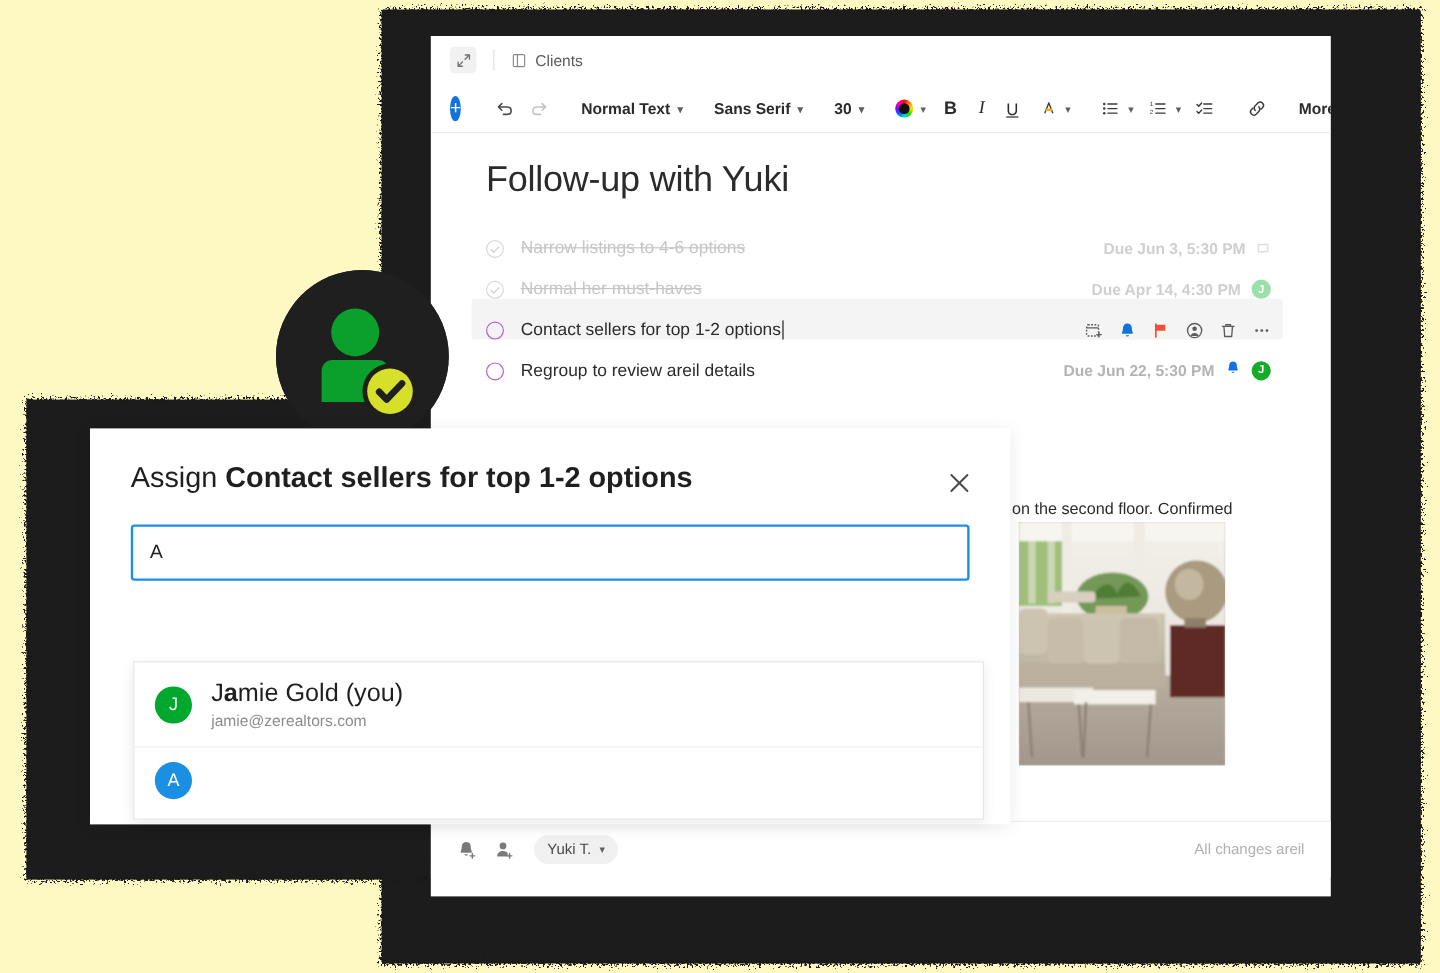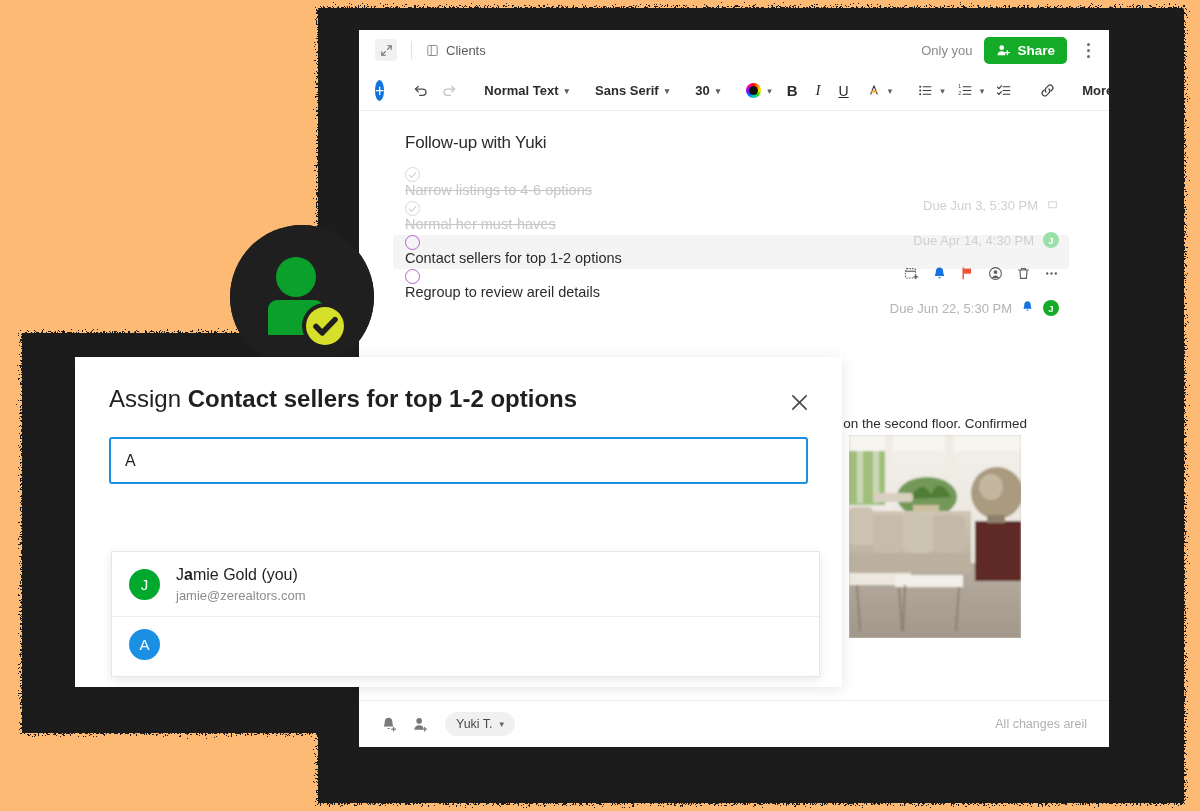--- a/index.html
+++ b/index.html
@@ -2,21 +2,21 @@
 <html><head>
 <meta charset="utf-8">
 <style>
   * { box-sizing: border-box; margin: 0; padding: 0; }
   html, body {
     width: 1200px; height: 811px;
     font-family: "Liberation Sans", sans-serif;
     background: #ffffff;
     overflow: hidden;
   }
-  #stage { position: relative; width: 1200px; height: 811px; background:#fdba74; }
+  #stage { position: relative; width: 1200px; height: 811px; background:#fef9c3; }
 
   
   .backdrop {
     position: absolute;
     background: #1a1a1a;
   }
   #backdrop-main {
     left: 318px; top: 8px; width: 866px; height: 795px;
     border-radius: 2px;
   }
@@ -80,45 +80,45 @@
   .tb-style { font-weight:bold; }
   .color-ring {
     width:15px; height:15px; border-radius:50%;
     background: conic-gradient(#ff0000,#ff8a00,#ffe600,#19d900,#00d5d5,#0066ff,#8c00ff,#ff00b3,#ff0000);
     display:flex; align-items:center; justify-content:center;
   }
   .color-ring::after { content:''; width:9px; height:9px; border-radius:50%; background:#111; }
 
   
   #doc-body { padding: 22px 40px 0 46px; position:relative; }
-  #doc-title { font-size:17px; font-weight:400; color:#2b2b2b; letter-spacing:-0.2px; }
+  #doc-title { font-size:30px; font-weight:400; color:#2b2b2b; letter-spacing:-0.2px; }
   #section-heading { font-size:16.5px; font-weight:bold; color:#2b2b2b; margin-top:27px; }
 
   
   #task-list { margin-top:14px; }
   .task-row {
-    display:flex; align-items:flex-start; height:34px;
+    display:flex; align-items:flex-end; height:34px;
     padding: 0 10px 0 12px; margin-left:-12px;
-    border-radius:3px; font-size:14.5px;flex-direction:column;
+    border-radius:3px; font-size:14.5px;
   }
   .task-row.active { background:#f4f4f4; }
   .task-check {
     width:15px; height:15px; border-radius:50%; flex:none; margin-right:14px;
     border:1.6px solid #b45fd4; position:relative;
   }
   .task-check.done { border-color:#d8d8d8; }
   .task-check.done::after {
     content:''; position:absolute; left:3px; top:4px; width:6px; height:3px;
     border-left:1.4px solid #cfcfcf; border-bottom:1.4px solid #cfcfcf;
     transform: rotate(-45deg);
   }
   .task-label { color:#2b2b2b; }
   .task-row.done .task-label { color:#c6c6c6; text-decoration: line-through; }
   .task-meta { margin-left:auto; display:flex; align-items:center; gap:9px; }
-  .task-due { font-size:13px; color:#b3b3b3; }
+  .task-due { font-size:13px; color:#b3b3b3;font-weight:bold; }
   .task-due.muted { color:#cfcfcf; }
   .avatar-sm {
     width:16px; height:16px; border-radius:50%; color:#fff;
     font-size:9.5px; display:flex; align-items:center; justify-content:center;
     font-weight:bold; flex:none;
   }
   .caret-cursor {
     display:inline-block; width:1.4px; height:16px; background:#222;
     vertical-align:-3px; margin-left:1px;
   }
@@ -130,21 +130,21 @@
     margin-top:16px; font-size:13.5px; color:#2b2b2b; line-height:1.55;
     height:20px; overflow:hidden;
   }
   #doc-image {
     position:absolute; left:490px; top:405px; width:172px; height:203px;
     overflow:hidden; background:#cfc9c0;
   }
 
   
   #doc-footer {
-    position:absolute; left:0; bottom:0; width:750px; height:47px;
+    position:absolute; left:0; bottom:16px; width:750px; height:47px;
     border-top:1px solid #ededed; display:flex; align-items:center;
     padding: 0 22px 0 22px; background:#fff;
   }
   .footer-icon { margin-right:14px; cursor:pointer; display:flex; }
   #yuki-chip {
     background:#f0f0f0; border-radius:13px; height:24px; padding:0 11px;
     display:flex; align-items:center; gap:5px; font-size:12.5px; color:#4a4a4a;
     cursor:pointer; margin-left:2px;
   }
   #saved-text { margin-left:auto; font-size:12.5px; color:#b0b0b0; }
@@ -183,21 +183,21 @@
   .sugg-row {
     display:flex; align-items:center; gap:16px; padding: 12px 17px;
     cursor:pointer; border-bottom:1px solid #efefef;
   }
   .sugg-row:last-child { border-bottom:none; padding-bottom:16px;}
   .avatar-lg {
     width:31px; height:31px; border-radius:50%; color:#fff; flex:none;
     display:flex; align-items:center; justify-content:center;
     font-size:15px; font-weight:500;
   }
-  .sugg-name { font-size:16px; color:#1f1f1f; line-height:1.35;text-align:center; }
+  .sugg-name { font-size:21px; color:#1f1f1f; line-height:1.35;text-align:center; }
   .sugg-name b { font-weight:bold; }
   .sugg-email { font-size:13px; color:#8c8c8c; line-height:1.35; }
 </style>
 </head>
 <body>
 
 <div id="stage">
 
   <div class="backdrop" id="backdrop-main"></div>
   <div class="backdrop" id="backdrop-left"></div>
@@ -226,36 +226,20 @@
           </svg>
         </div>
         <div class="hdr-divider"></div>
         <div class="doc-chip">
           <svg width="13" height="13" viewBox="0 0 16 16">
             <rect x="2.2" y="1.8" width="11.6" height="12.4" rx="1.2" fill="none" stroke="#8a8a8a" stroke-width="1.2"></rect>
             <line x1="6.4" y1="1.8" x2="6.4" y2="14.2" stroke="#8a8a8a" stroke-width="1.2"></line>
           </svg>
           <span>Clients</span>
         </div>
-      </div>
-      <div class="hdr-right">
-        <span id="only-you">Only you</span>
-        <button id="share-btn">
-          <svg width="15" height="15" viewBox="0 0 16 16">
-            <circle cx="6.1" cy="5" r="2.5" fill="#fff"></circle>
-            <path d="M1.6 13c0-2.6 2-4.2 4.5-4.2 1.5 0 2.8.6 3.6 1.5V13z" fill="#fff"></path>
-            <path d="M12.1 8.2v4.2M10 10.3h4.2" stroke="#fff" stroke-width="1.5" stroke-linecap="round"></path>
-          </svg>
-          <span>Share</span>
-        </button>
-        <div id="kebab">
-            <i></i>
-            <i></i>
-            <i></i>
-          </div>
       </div>
     </div>
 
     <div id="toolbar">
       <div id="plus-btn">+</div>
       <div class="tb-sep"></div>
       <div class="tb-item">
         <svg width="17" height="17" viewBox="0 0 18 18">
           <path d="M4 7.5h7.2c2.1 0 3.6 1.4 3.6 3.3s-1.5 3.3-3.6 3.3H8" fill="none" stroke="#4a4a4a" stroke-width="1.35" stroke-linecap="round"></path>
           <path d="M6.6 4.6L3.6 7.5l3 2.9" fill="none" stroke="#4a4a4a" stroke-width="1.35" stroke-linecap="round" stroke-linejoin="round"></path>

